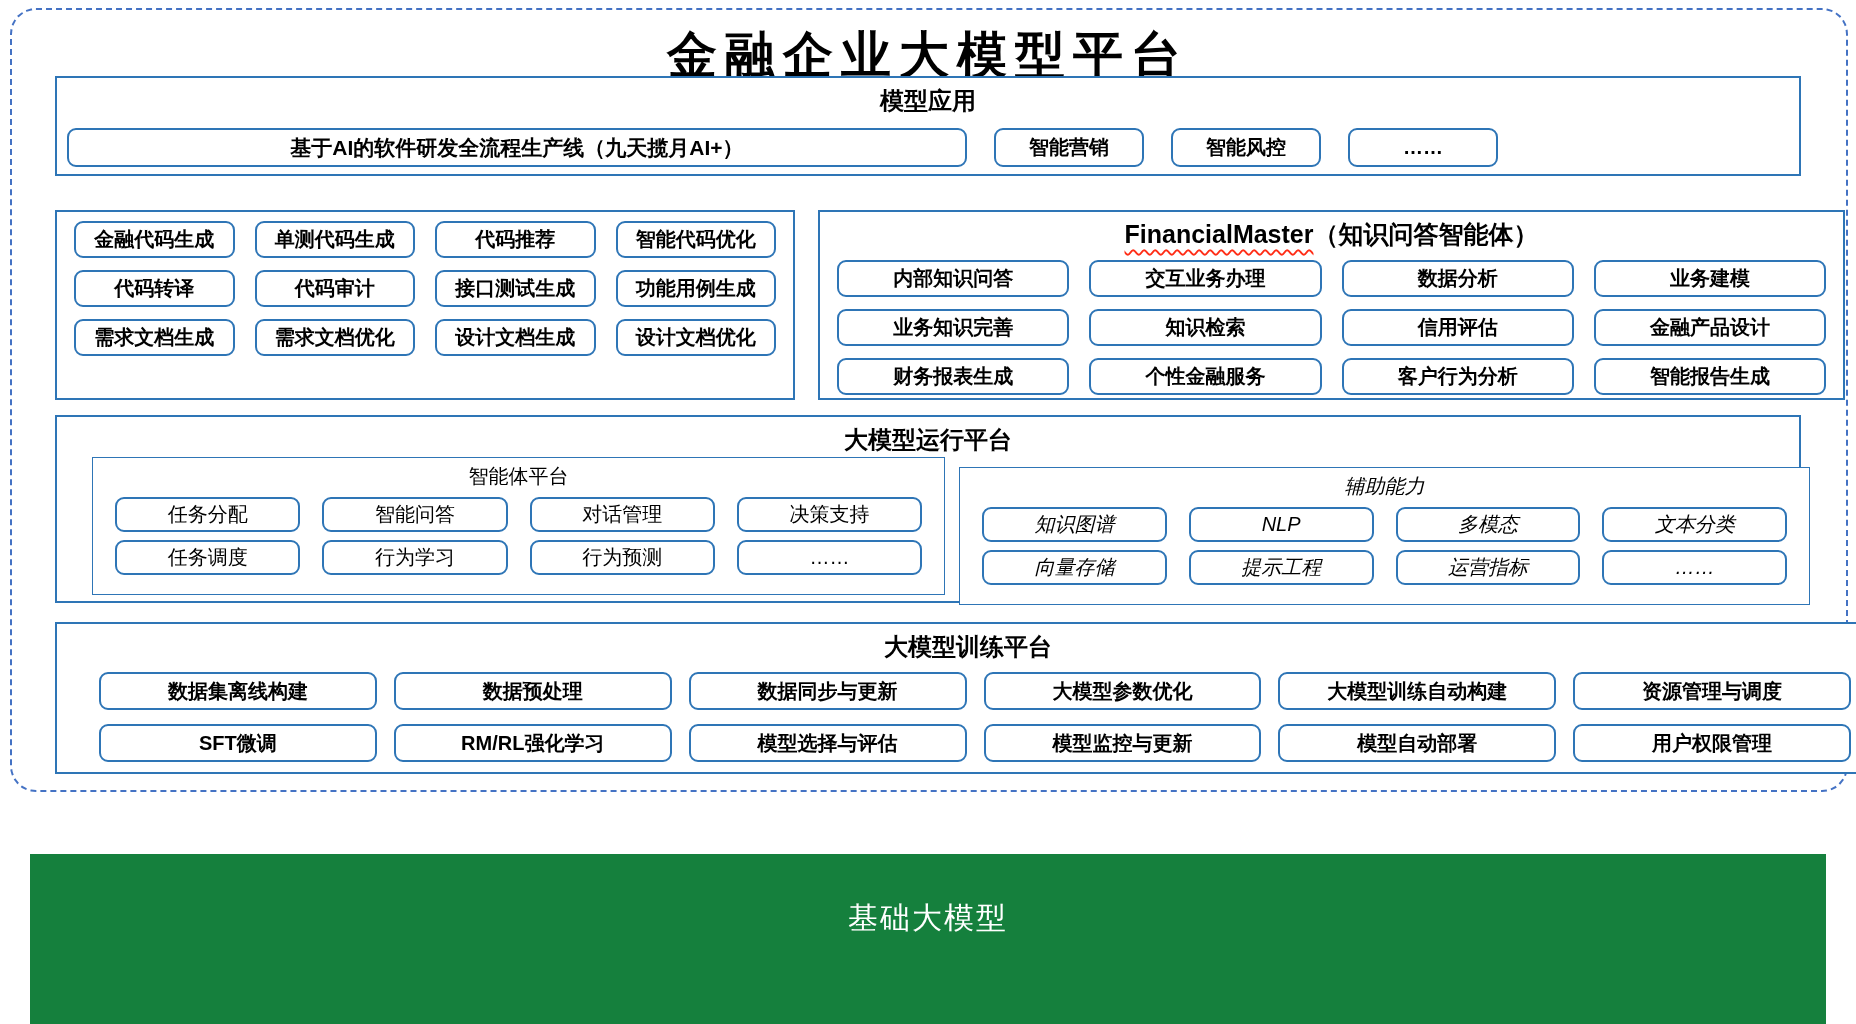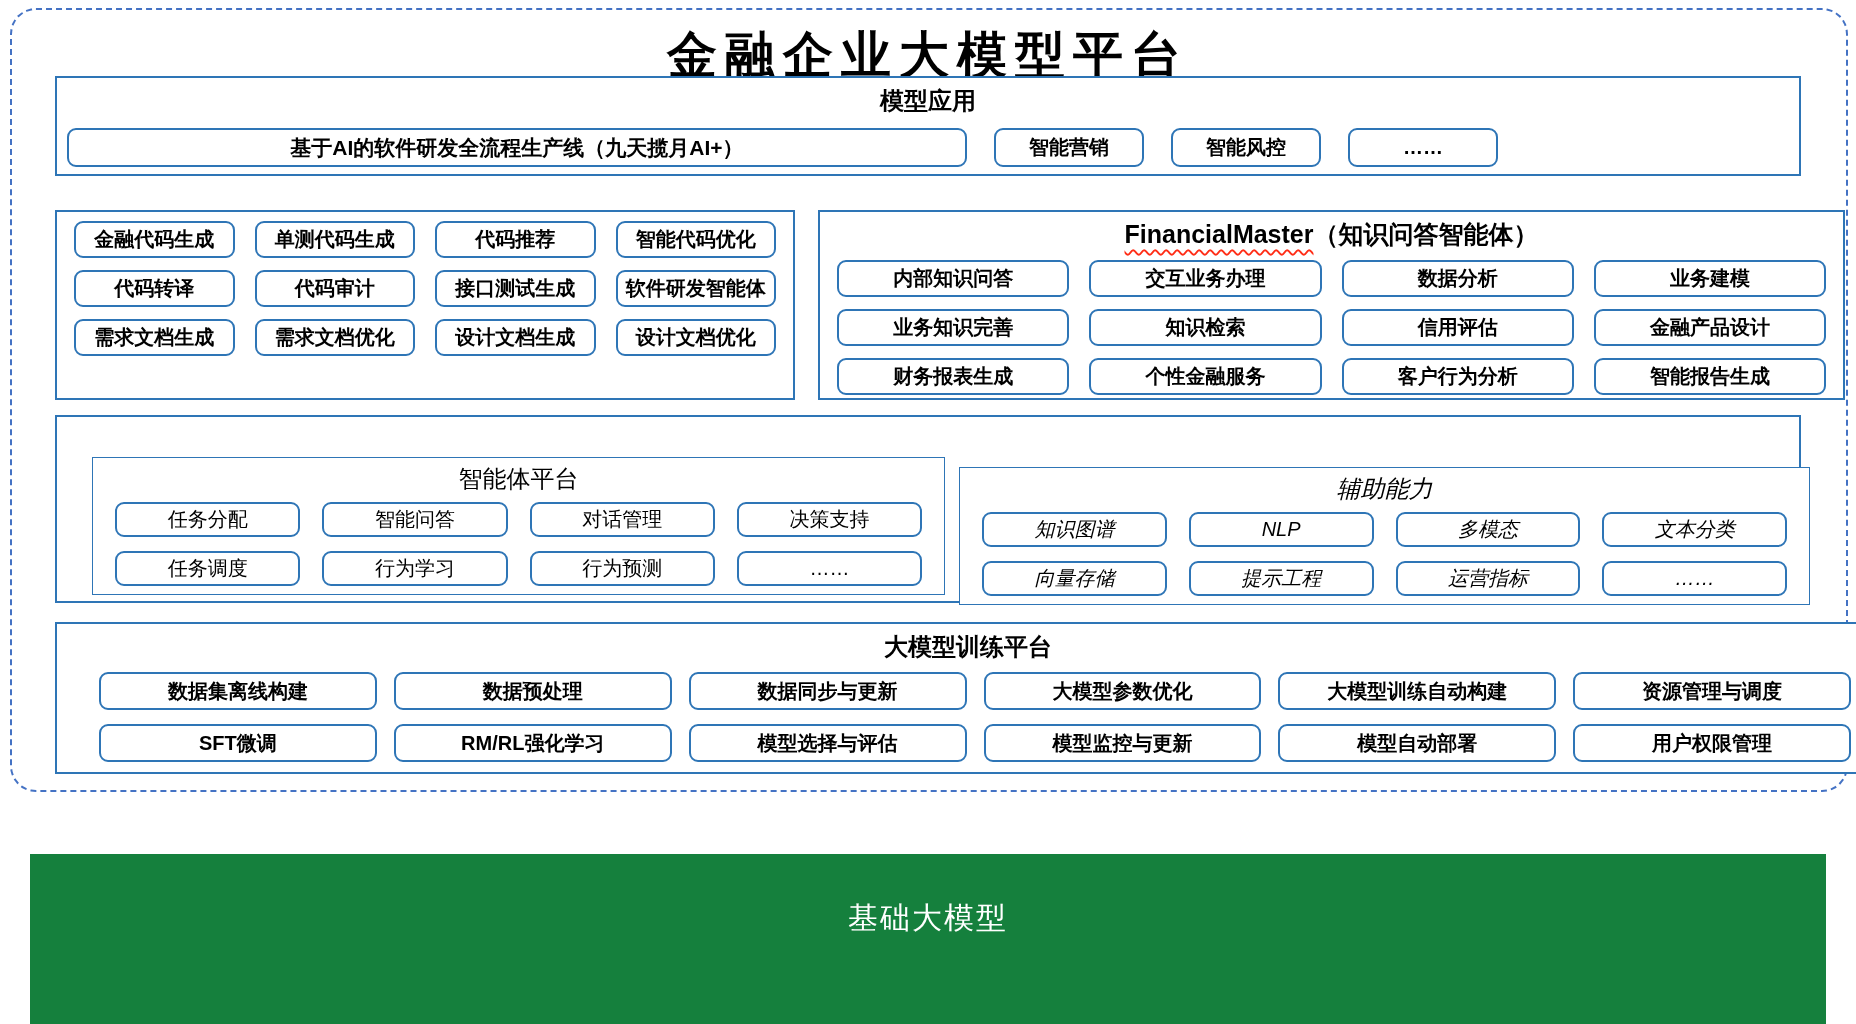--- a/index.html
+++ b/index.html
@@ -48,22 +48,22 @@
     gap:12px 20px; padding:9px 17px 0 17px;
   }
   .grid4 .btn { height:37px; }
   
   #sec-run { left:55px; top:415px; width:1746px; height:188px; }
   .inner {
     position:absolute; border:1.5px solid #2E75B6; box-sizing:border-box; background:#fff;
   }
   #box-agent { left:35px; top:40px; width:853px; height:138px; }
   #box-aux   { left:902px; top:50px; width:851px; height:138px;font-style:italic; }
-  .inner-header { text-align:center; font-size:24px; font-weight:normal; margin-top:5px; }
-  .inner .grid4 { padding:7px 22px 16px 22px; gap:14px 22px; }
+  .inner-header { text-align:center; font-size:20px; font-weight:normal; margin-top:5px; }
+  .inner .grid4 { padding:7px 22px 16px 22px; gap:8px 22px; }
   .inner .btn { height:35px; font-weight:normal; }
   
   #sec-train { left:55px; top:622px; width:1826px; height:152px; }
   .grid6 {
     display:grid; grid-template-columns:repeat(6,1fr);
     gap:14px 17px; padding:9px 28px 0 42px;
   }
   .grid6 .btn { height:38px; }
   
   .base-bar {
@@ -91,21 +91,21 @@
 
 <div class="sec" id="sec-code">
   <div class="grid4">
     <div class="btn bold">金融代码生成</div>
     <div class="btn bold">单测代码生成</div>
     <div class="btn bold">代码推荐</div>
     <div class="btn bold">智能代码优化</div>
     <div class="btn bold">代码转译</div>
     <div class="btn bold">代码审计</div>
     <div class="btn bold">接口测试生成</div>
-    <div class="btn bold">软件研发智能体</div>
+    <div class="btn bold">功能用例生成</div>
     <div class="btn bold">需求文档生成</div>
     <div class="btn bold">需求文档优化</div>
     <div class="btn bold">设计文档生成</div>
     <div class="btn bold">设计文档优化</div>
   </div>
 </div>
 
 <div class="sec" id="sec-fin">
   <div class="master-title">
     <span class="squiggle">FinancialMaster</span><span>（知识问答智能体）</span>
@@ -120,20 +120,21 @@
     <div class="btn bold">信用评估</div>
     <div class="btn bold">金融产品设计</div>
     <div class="btn bold">财务报表生成</div>
     <div class="btn bold">个性金融服务</div>
     <div class="btn bold">客户行为分析</div>
     <div class="btn bold">智能报告生成</div>
   </div>
 </div>
 
 <div class="sec" id="sec-run">
+  <div class="sec-header">大模型运行平台</div>
 
   <div class="inner" id="box-agent">
     <div class="inner-header">智能体平台</div>
     <div class="grid4">
       <div class="btn">任务分配</div>
       <div class="btn">智能问答</div>
       <div class="btn">对话管理</div>
       <div class="btn">决策支持</div>
       <div class="btn">任务调度</div>
       <div class="btn">行为学习</div>

